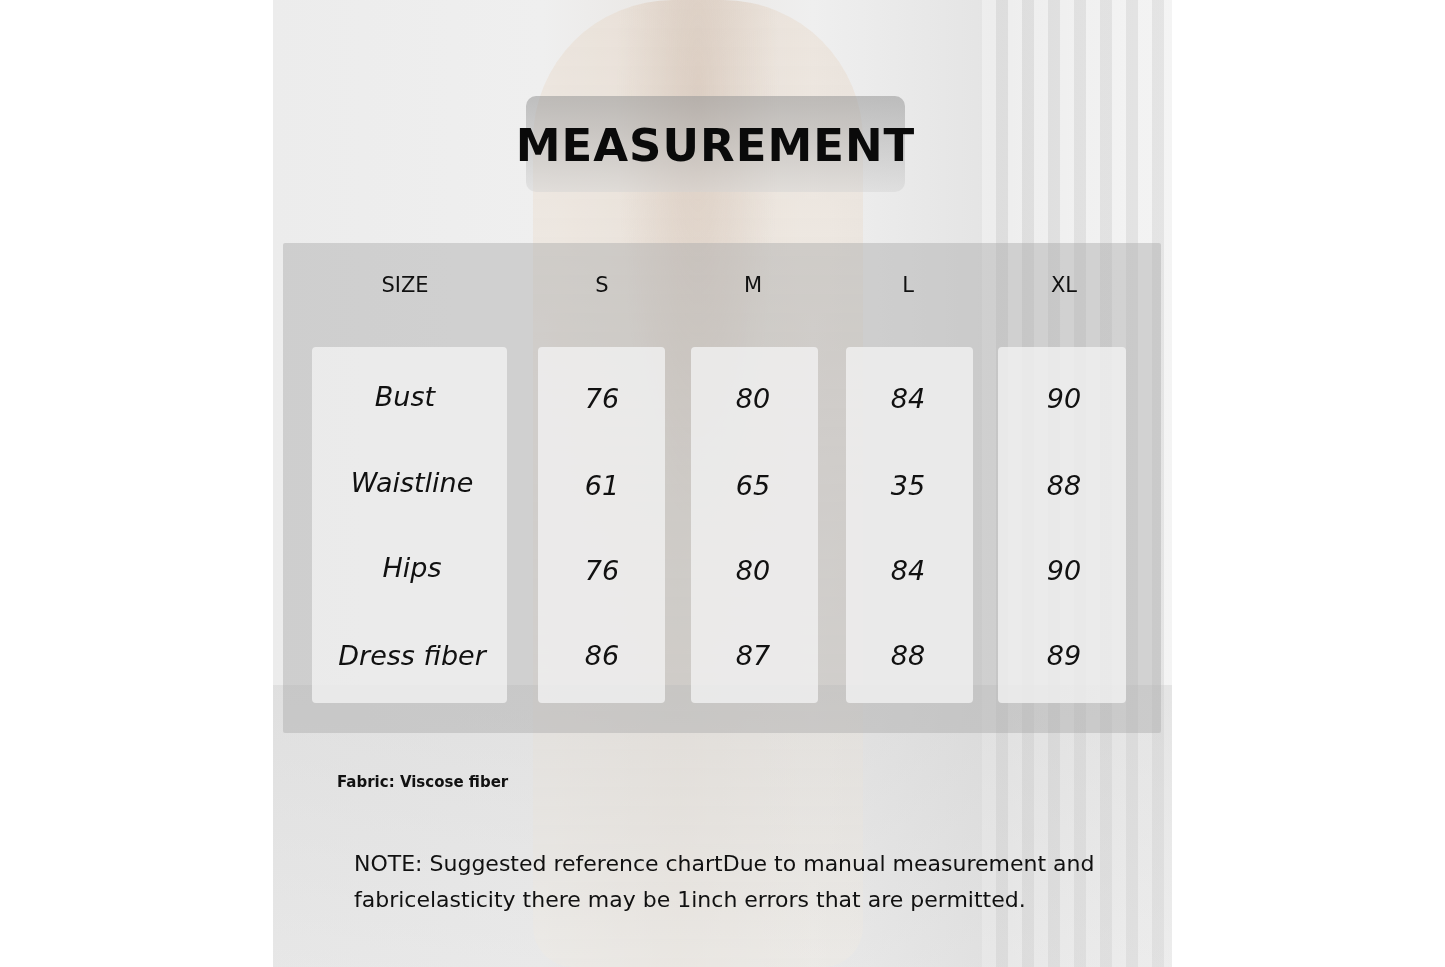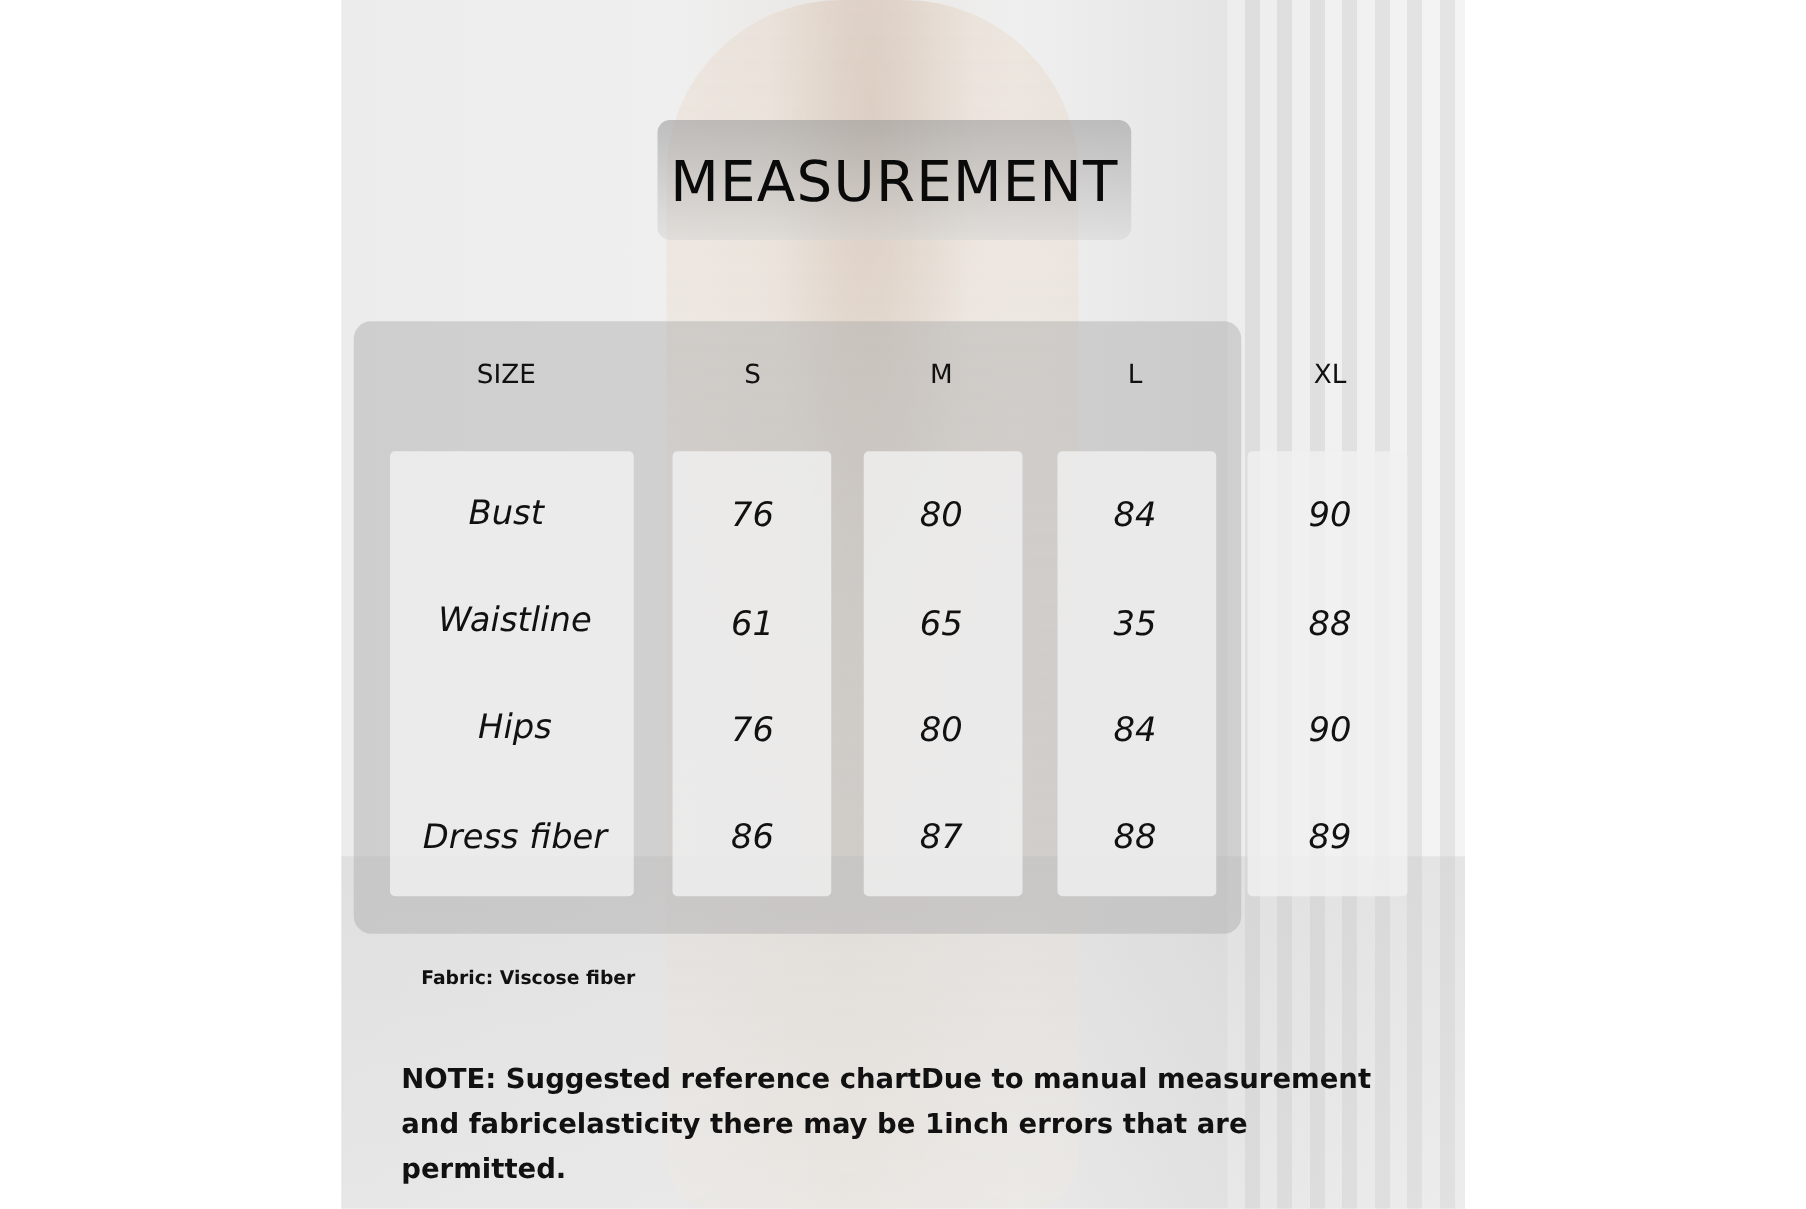--- a/index.html
+++ b/index.html
@@ -29,47 +29,47 @@
       position: absolute; left: 0; top: 685px; width: 899px; height: 282px;
       background: linear-gradient(180deg, rgba(200,200,200,0.35), rgba(215,215,215,0.25));
     }
     .title-box {
       position: absolute; left: 253px; top: 96px; width: 379px; height: 96px;
       background: linear-gradient(180deg, rgba(150,150,150,0.55), rgba(210,210,210,0.45));
       border-radius: 10px;
       display: flex; align-items: center; justify-content: center;
     }
     .title {
-      font-family: "DejaVu Sans", sans-serif; font-weight: normal;
+      font-family: "DejaVu Sans", sans-serif; font-weight: bold;
       font-size: 45px; letter-spacing: 1px; color: #0a0a0a; margin-top: 2px;
     }
     .table-panel {
-      position: absolute; left: 10px; top: 257px; width: 710px; height: 490px;
+      position: absolute; left: 10px; top: 243px; width: 878px; height: 490px;
       background: rgba(170,170,170,0.45);
-      border-radius: 14px;
+      border-radius: 2px;
     }
     .hdr {
       position: absolute; top: 30px; font-size: 21px; color: #111;
       transform: translateX(-50%); white-space: nowrap;
     }
     .col {
       position: absolute; top: 104px; height: 356px;
       background: rgba(240,240,240,0.82);
       border-radius: 4px;
     }
     .cell {
       position: absolute; font-size: 27px; color: #111;
       transform: translateX(-50%); white-space: nowrap; font-style: italic;
     }
     .fabric {
       position: absolute; left: 64px; top: 773px; font-size: 15px; font-weight: bold; color: #111;
     }
     .note {
-      position: absolute; left: 48px; top: 846px; width: 810px;
-      font-size: 22px; font-weight: bold; line-height: 36px; color: #111;
+      position: absolute; left: 81px; top: 846px; width: 810px;
+      font-size: 22px; font-weight: normal; line-height: 36px; color: #111;
     }
   </style>
 </head>
 <body>
 
 <div class="poster">
   <div class="figure"></div>
   <div class="curtain"></div>
   <div class="floor"></div>
 

